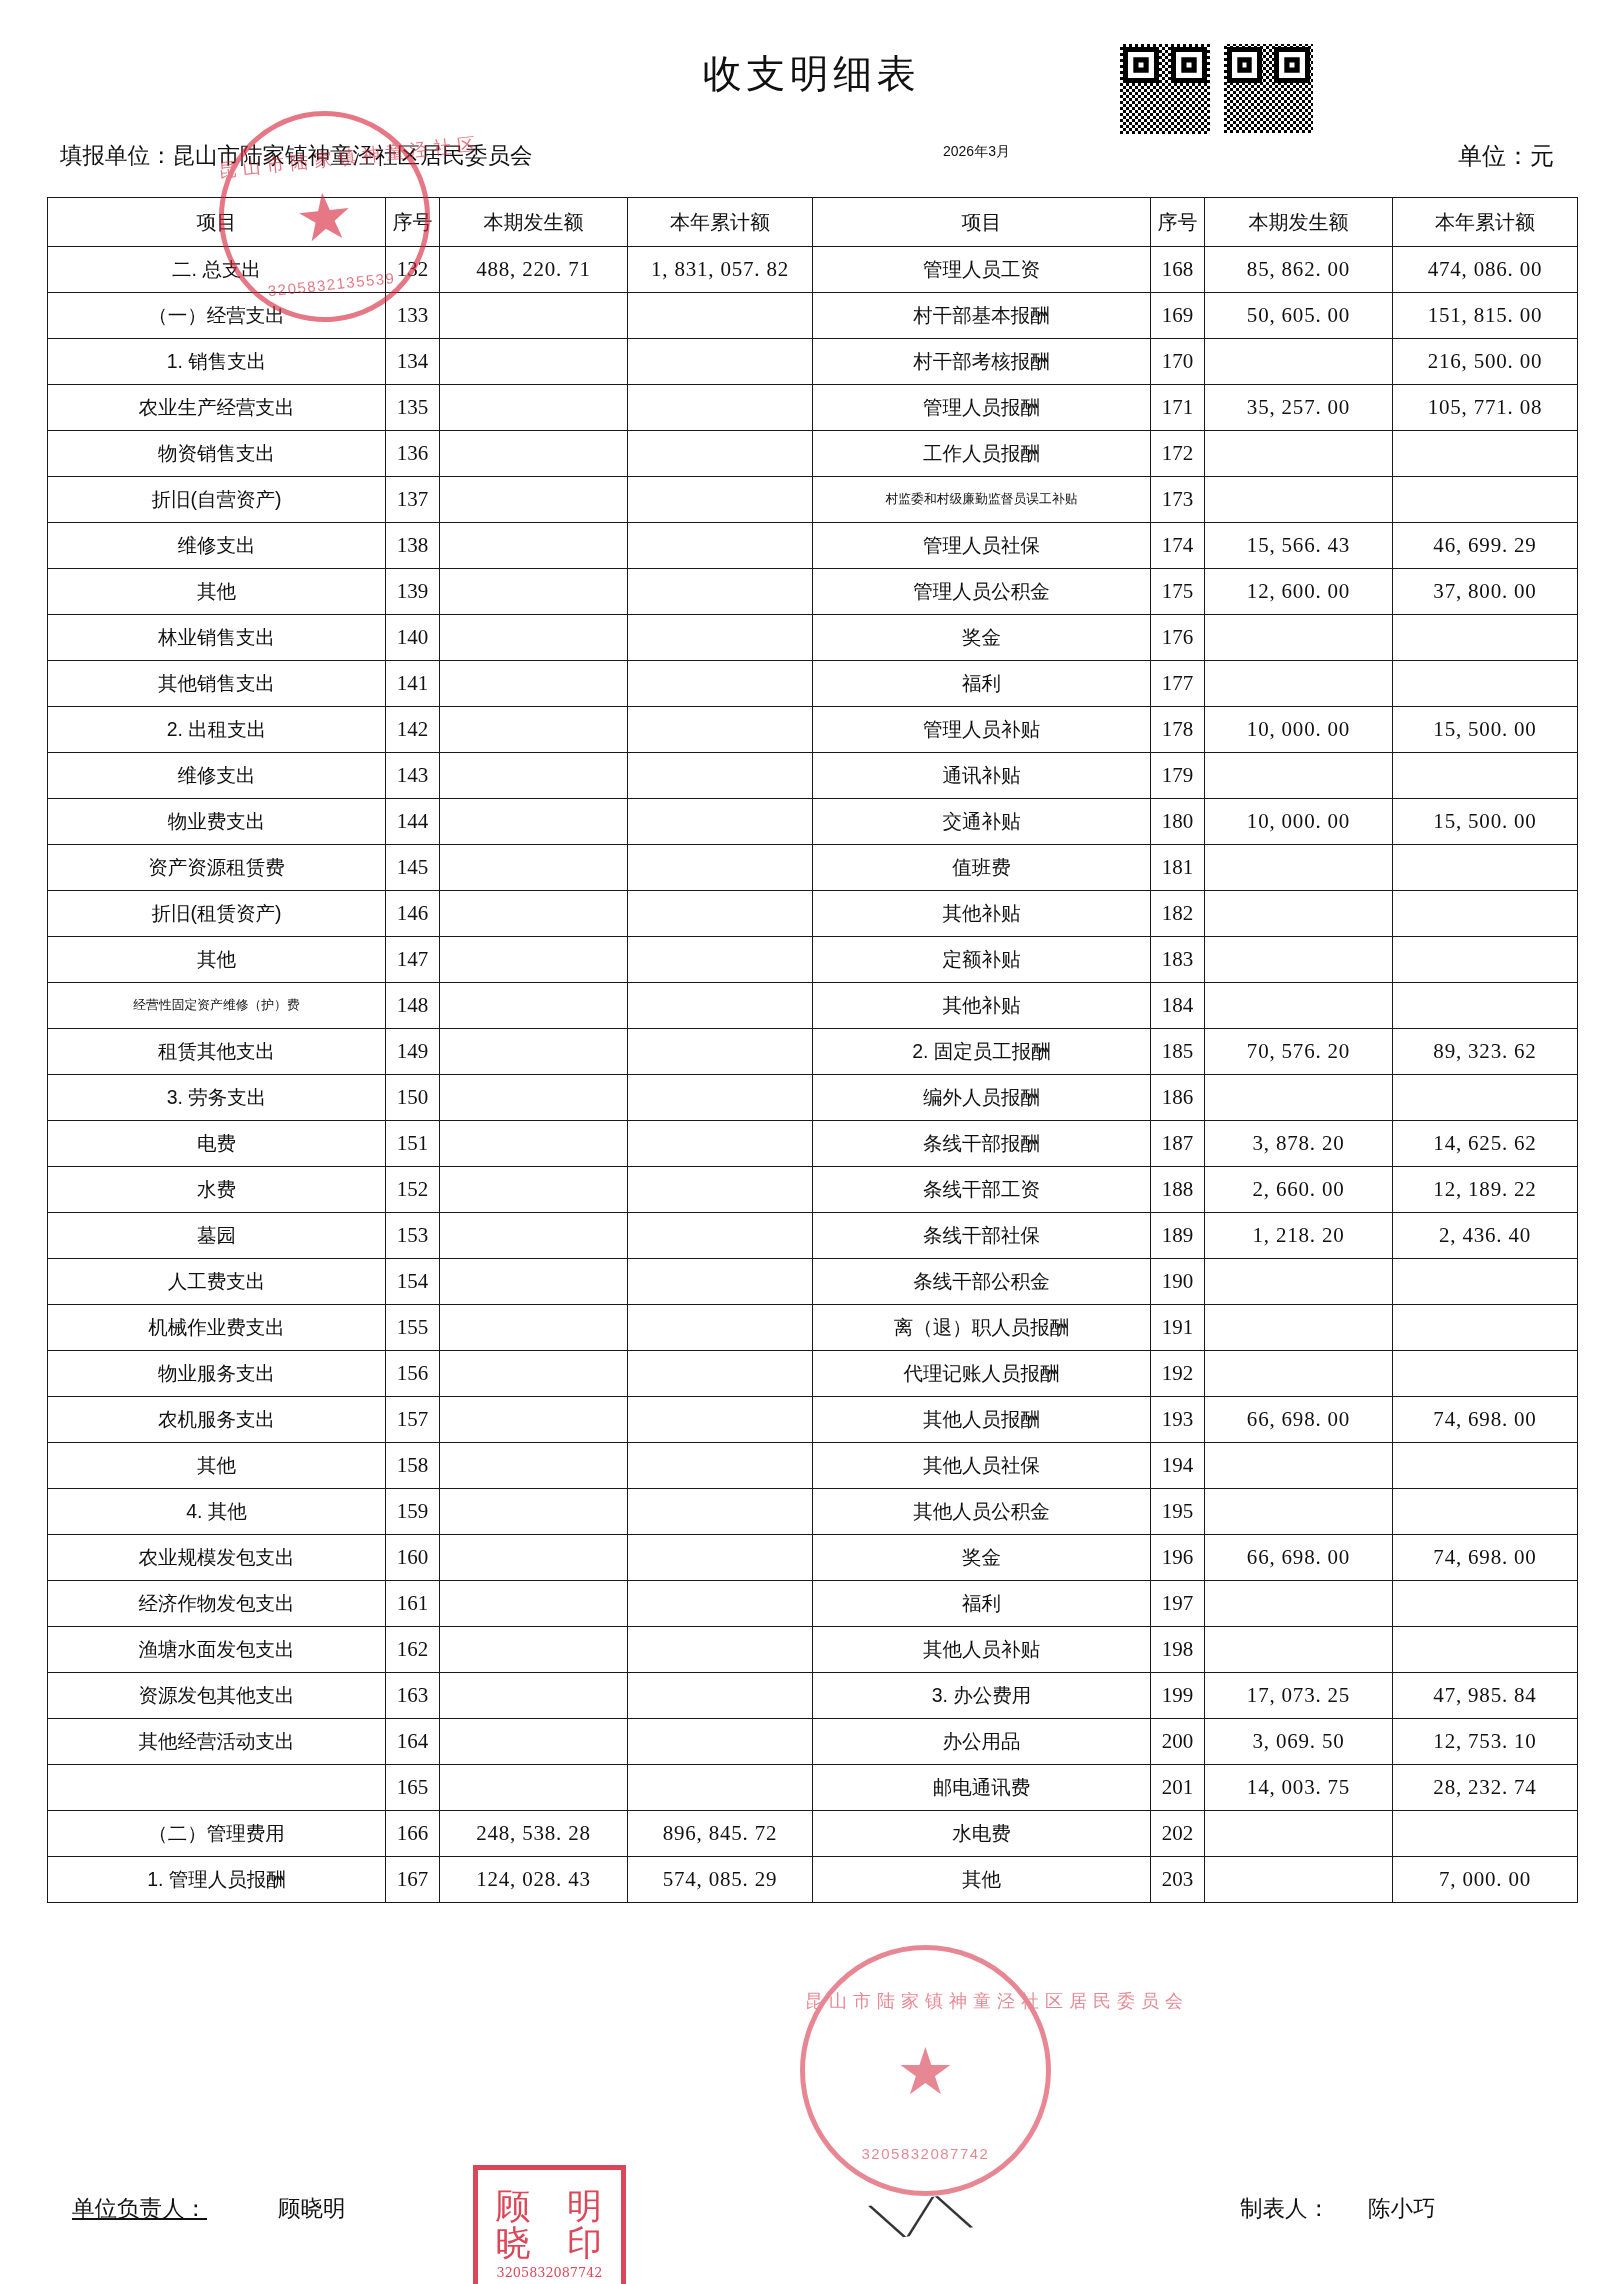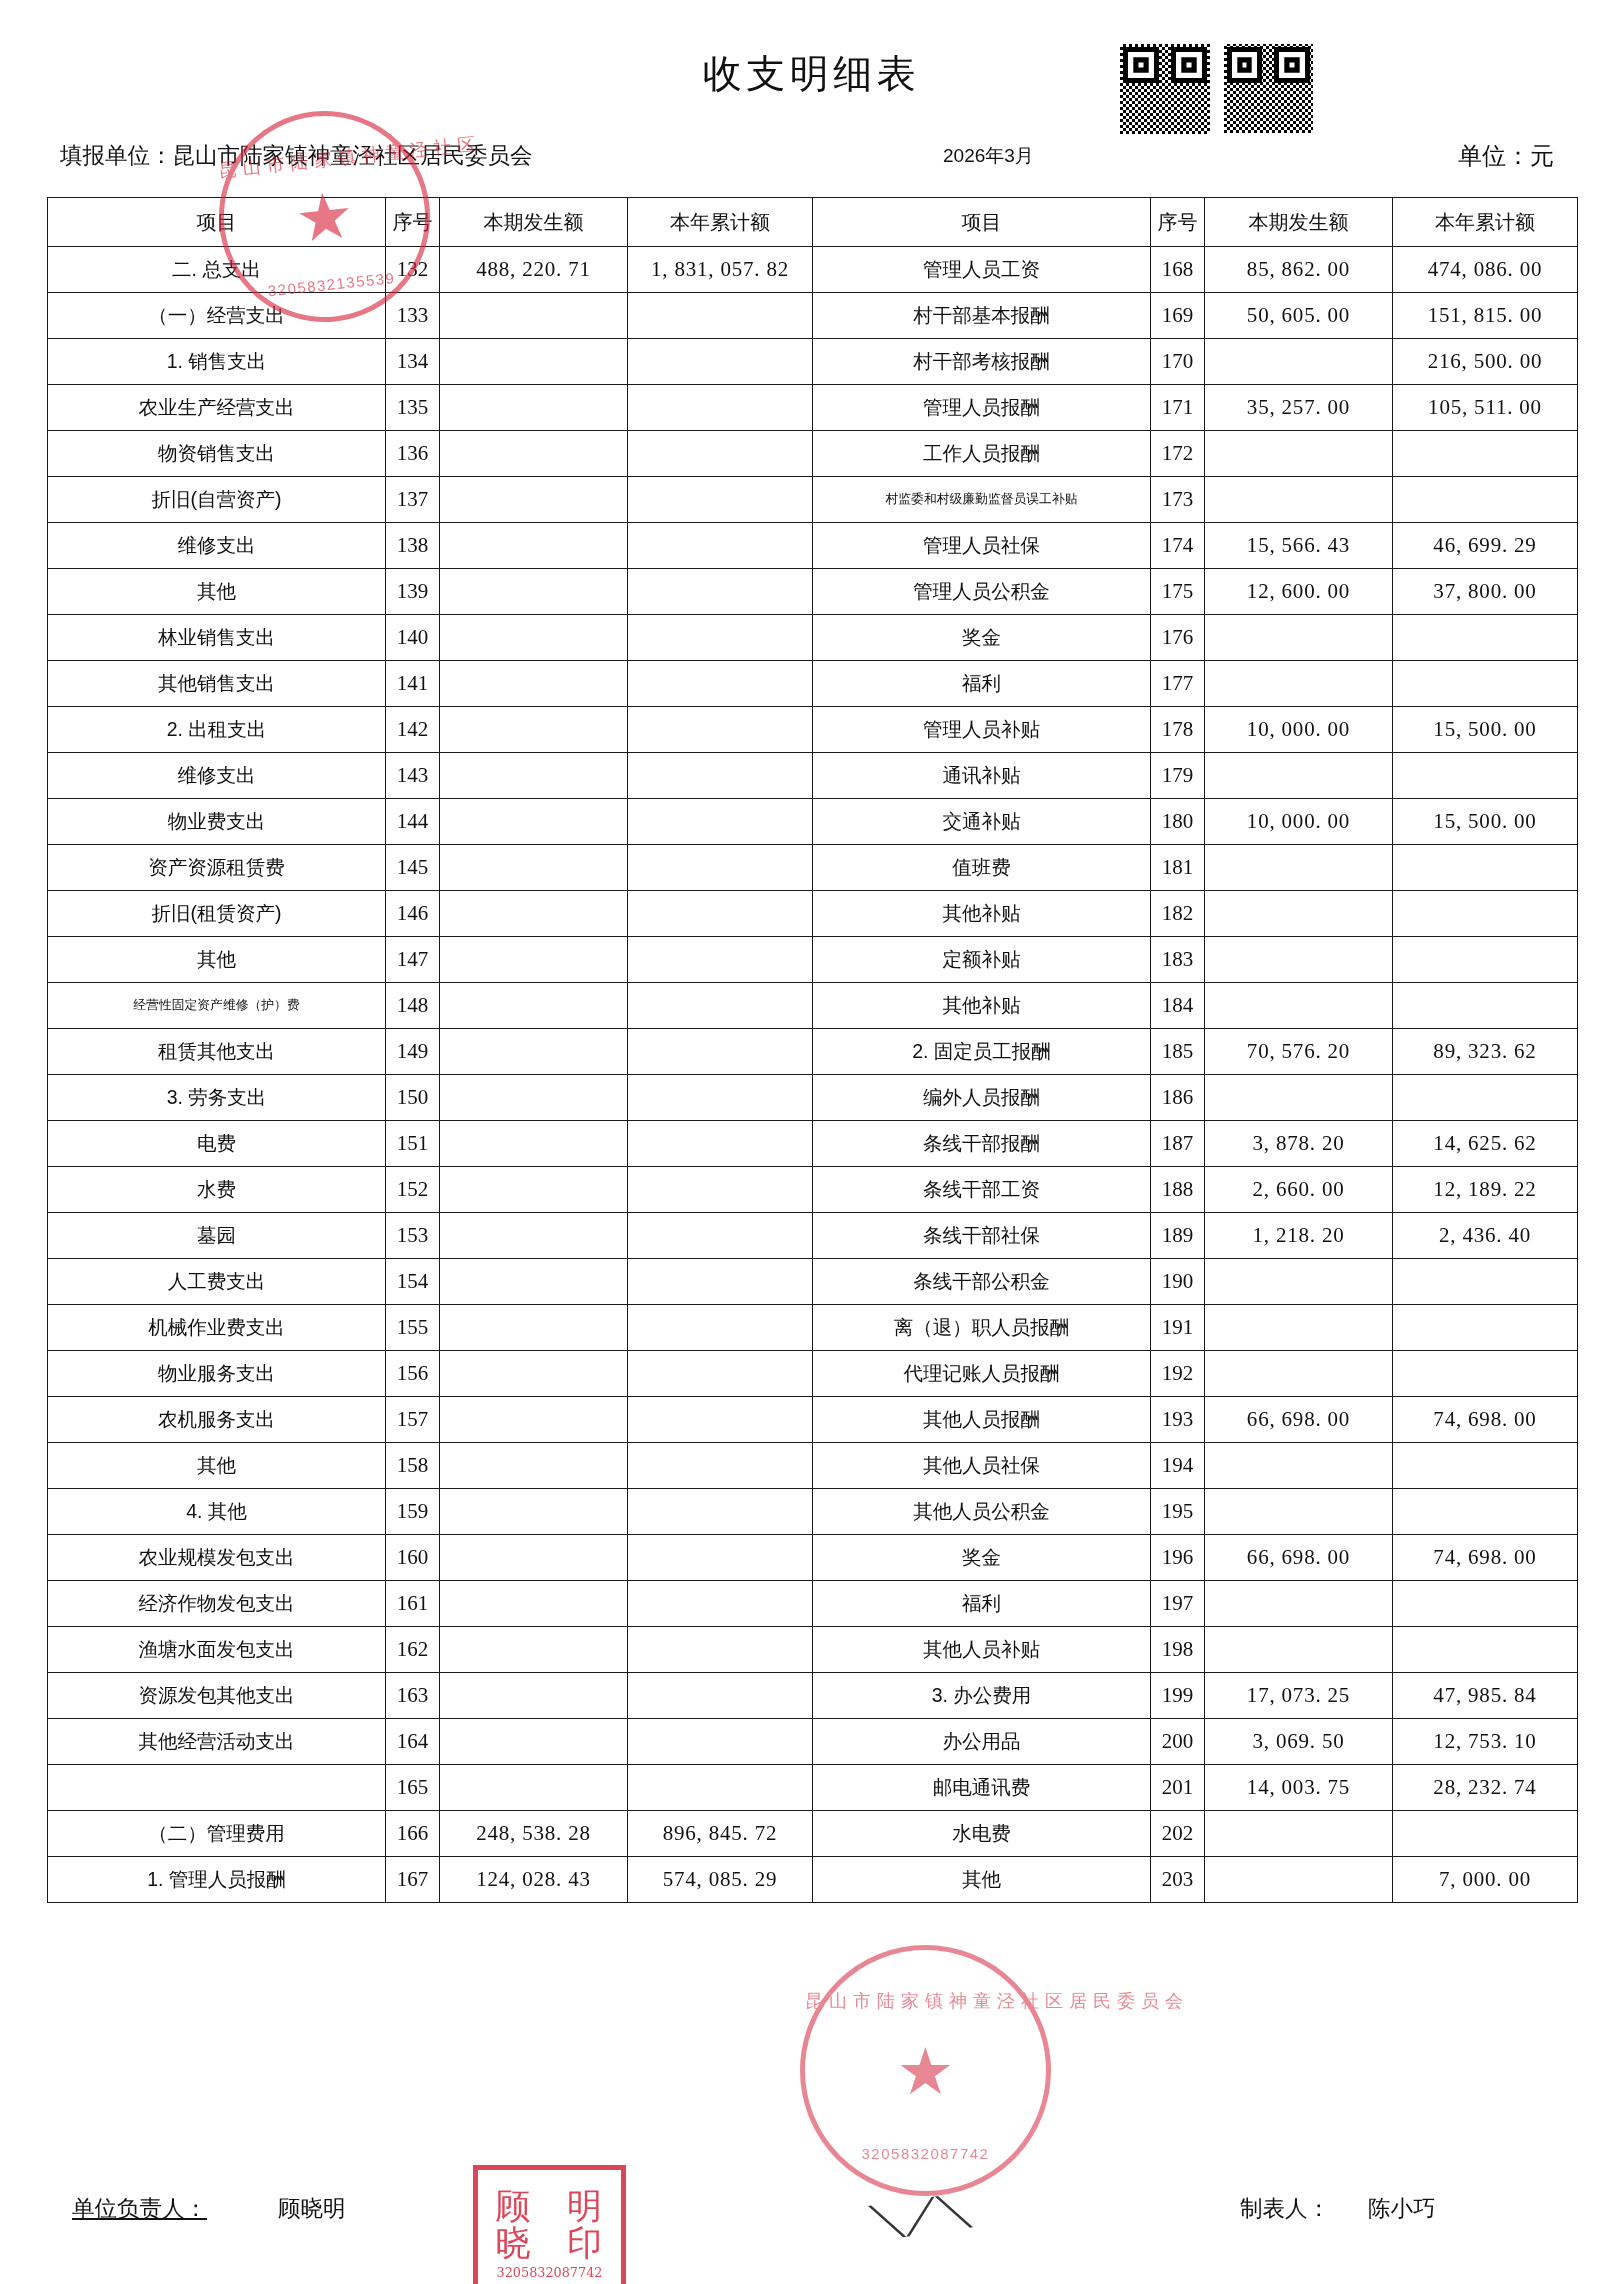--- a/index.html
+++ b/index.html
@@ -76,21 +76,21 @@
     font-size: 22.5px;
   }
   .meta-unit {
     position: absolute;
     left: 60px; top: 0;
     white-space: nowrap;
   }
   .meta-period {
     position: absolute;
     left: 943px; top: 3px;
-    font-size: 19px;
+    font-size: 14px;
   }
   .meta-money {
     position: absolute;
     left: 1458px; top: 0;
     font-size: 24px;
   }
   
   table.main {
     position: absolute;
     top: 197px;
@@ -295,21 +295,21 @@
           <td class="num">216, 500. 00</td>
         </tr>
         <tr>
           <td class="item-c">农业生产经营支出</td>
           <td class="no">135</td>
           <td class="num"></td>
           <td class="num"></td>
           <td class="item-c">管理人员报酬</td>
           <td class="no">171</td>
           <td class="num">35, 257. 00</td>
-          <td class="num">105, 511. 00</td>
+          <td class="num">105, 771. 08</td>
         </tr>
         <tr>
           <td class="item-c">物资销售支出</td>
           <td class="no">136</td>
           <td class="num"></td>
           <td class="num"></td>
           <td class="item-c">工作人员报酬</td>
           <td class="no">172</td>
           <td class="num"></td>
           <td class="num"></td>

